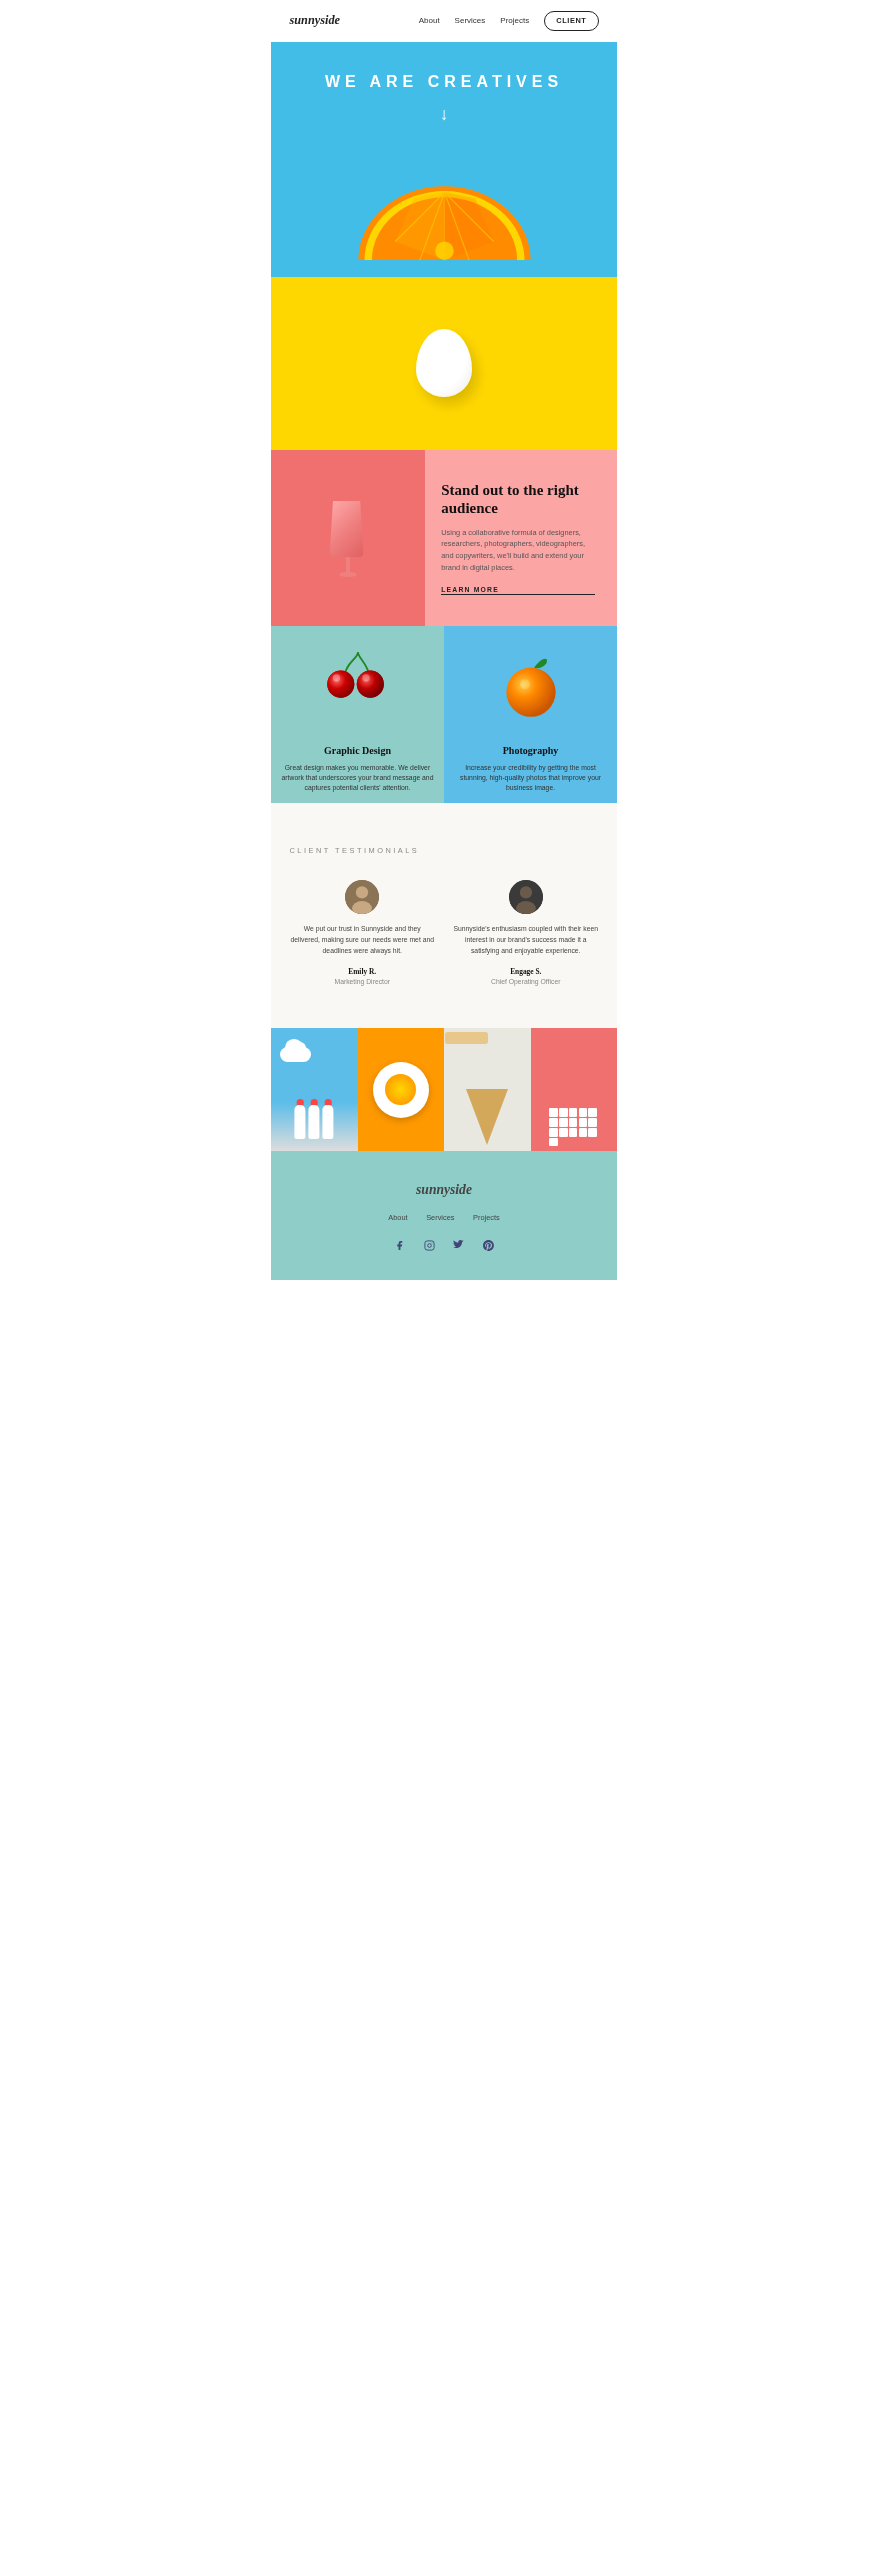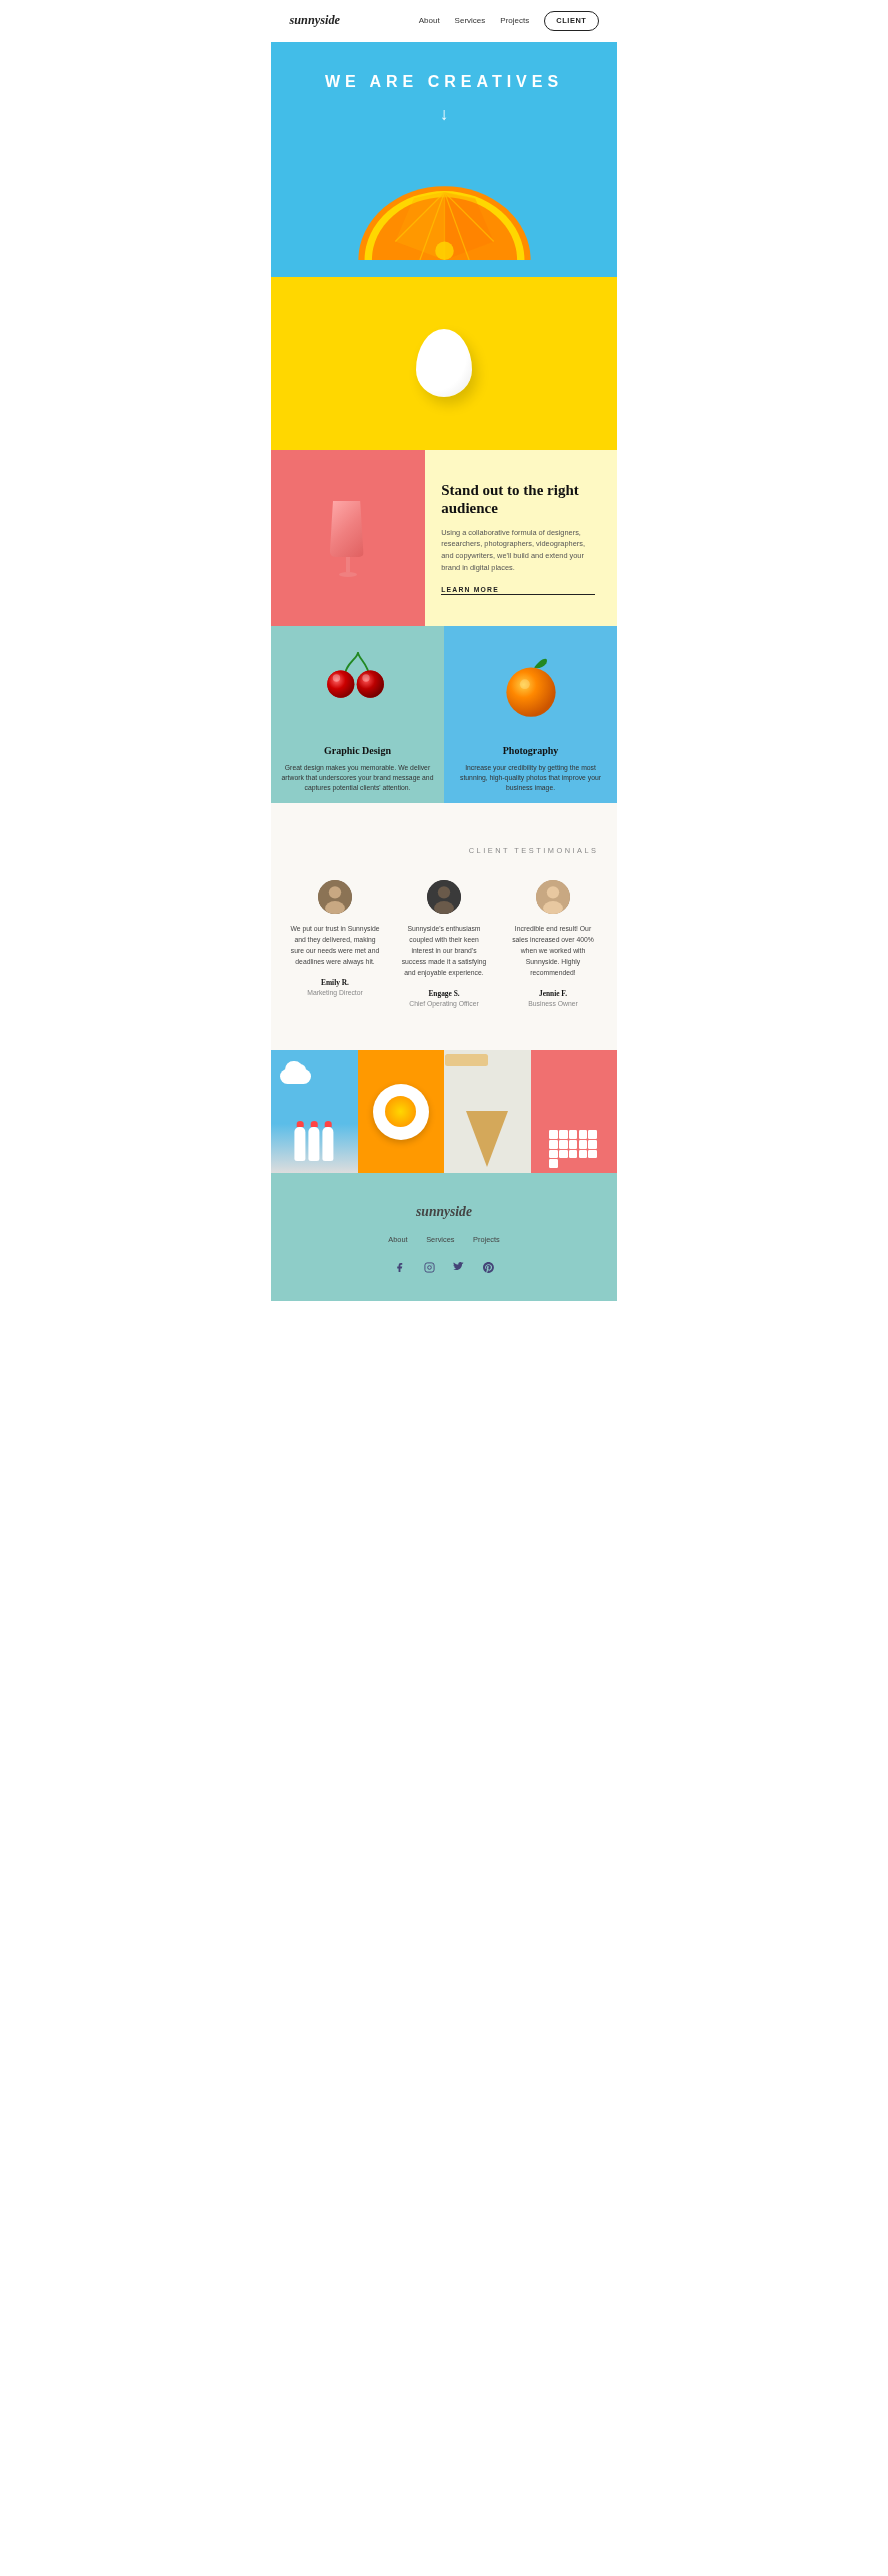--- a/index.html
+++ b/index.html
@@ -78,21 +78,21 @@
     .cup-stem {
       width: 3.7px; height: 15.4px; background: #f08080;
       margin: 0 auto;
     }
     .cup-base {
       width: 18.5px; height: 5px; background: #f08080;
       border-radius: 50%; margin: 0 auto;
     }
 
     
-    .cream-panel { background: #fef9c3; padding-left: 16px; }
+    .cream-panel { background: #fca5a5; padding-left: 16px; }
 
     
     .services-grid { display: flex; }
     .service-panel {
       flex: 1; padding: 10px; text-align: center;
       display: flex; flex-direction: column; align-items: center;
     }
     .service-panel-teal { background: #8ecdc8; }
     .service-panel-blue { background: #5bbde8; }
     .service-image {
@@ -100,21 +100,21 @@
       display: flex; align-items: center; justify-content: center;
     }
     .service-panel h3 { font-size: 10px; font-weight: 900; color: #111; margin-bottom: 6.2px; }
     .service-panel p { font-size: 6.8px; color: #333; line-height: 1.5; font-family: Arial, sans-serif; text-align: center; }
 
     
     .testimonials-section {
       background: #faf8f4; padding: 43px 18.5px;
     }
     .testimonials-title {
-      text-align: right; font-size: 7.4px; letter-spacing: 2.5px; color: #888;
+      text-align: left; font-size: 7.4px; letter-spacing: 2.5px; color: #888;
       font-family: Arial, sans-serif; margin-bottom: 25px; font-weight: normal;
     }
     .testimonials-grid { display: flex; gap: 18px; }
     .testimonial-item { flex: 1; text-align: center; }
     .avatar-circle {
       width: 34px; height: 34px; border-radius: 50%; margin: 0 auto 10px;
       overflow: hidden; background: #ccc;
       display: flex; align-items: center; justify-content: center;
     }
     .avatar-1 { background: linear-gradient(135deg, #8B7355, #6B5B45); }
@@ -351,32 +351,20 @@
           <circle cx="27.5" cy="27.5" r="27.5" fill="#3a3a3a"></circle>
           <circle cx="27.5" cy="20" r="10" fill="#6a5a4a"></circle>
           <ellipse cx="27.5" cy="46" rx="16" ry="12" fill="#6a5a4a"></ellipse>
         </svg>
       </div>
       <p class="testimonial-text">Sunnyside's enthusiasm coupled with their keen interest in our brand's success made it a satisfying and enjoyable experience.</p>
       <div class="testimonial-name">Engage S.</div>
       <div class="testimonial-role">Chief Operating Officer</div>
     </div>
 
-    <div class="testimonial-item">
-      <div class="avatar-circle avatar-3">
-        <svg width="34" height="34" viewBox="0 0 55 55" xmlns="http://www.w3.org/2000/svg">
-          <circle cx="27.5" cy="27.5" r="27.5" fill="#c8a882"></circle>
-          <circle cx="27.5" cy="20" r="10" fill="#e8c8a0"></circle>
-          <ellipse cx="27.5" cy="46" rx="16" ry="12" fill="#e8c8a0"></ellipse>
-        </svg>
-      </div>
-      <p class="testimonial-text">Incredible end result! Our sales increased over 400% when we worked with Sunnyside. Highly recommended!</p>
-      <div class="testimonial-name">Jennie F.</div>
-      <div class="testimonial-role">Business Owner</div>
-    </div>
   </div>
 </section>
 
 <div class="gallery-strip">
 
   <div class="gallery-item gallery-blue-sky" style="position:relative;">
     <div class="cloud"></div>
     <div class="milk-bottles" style="position:absolute;bottom:6.2px;left:50%;transform:translateX(-50%);display:flex;gap:3.1px;">
       <div class="bottle"></div>
       <div class="bottle"></div>

